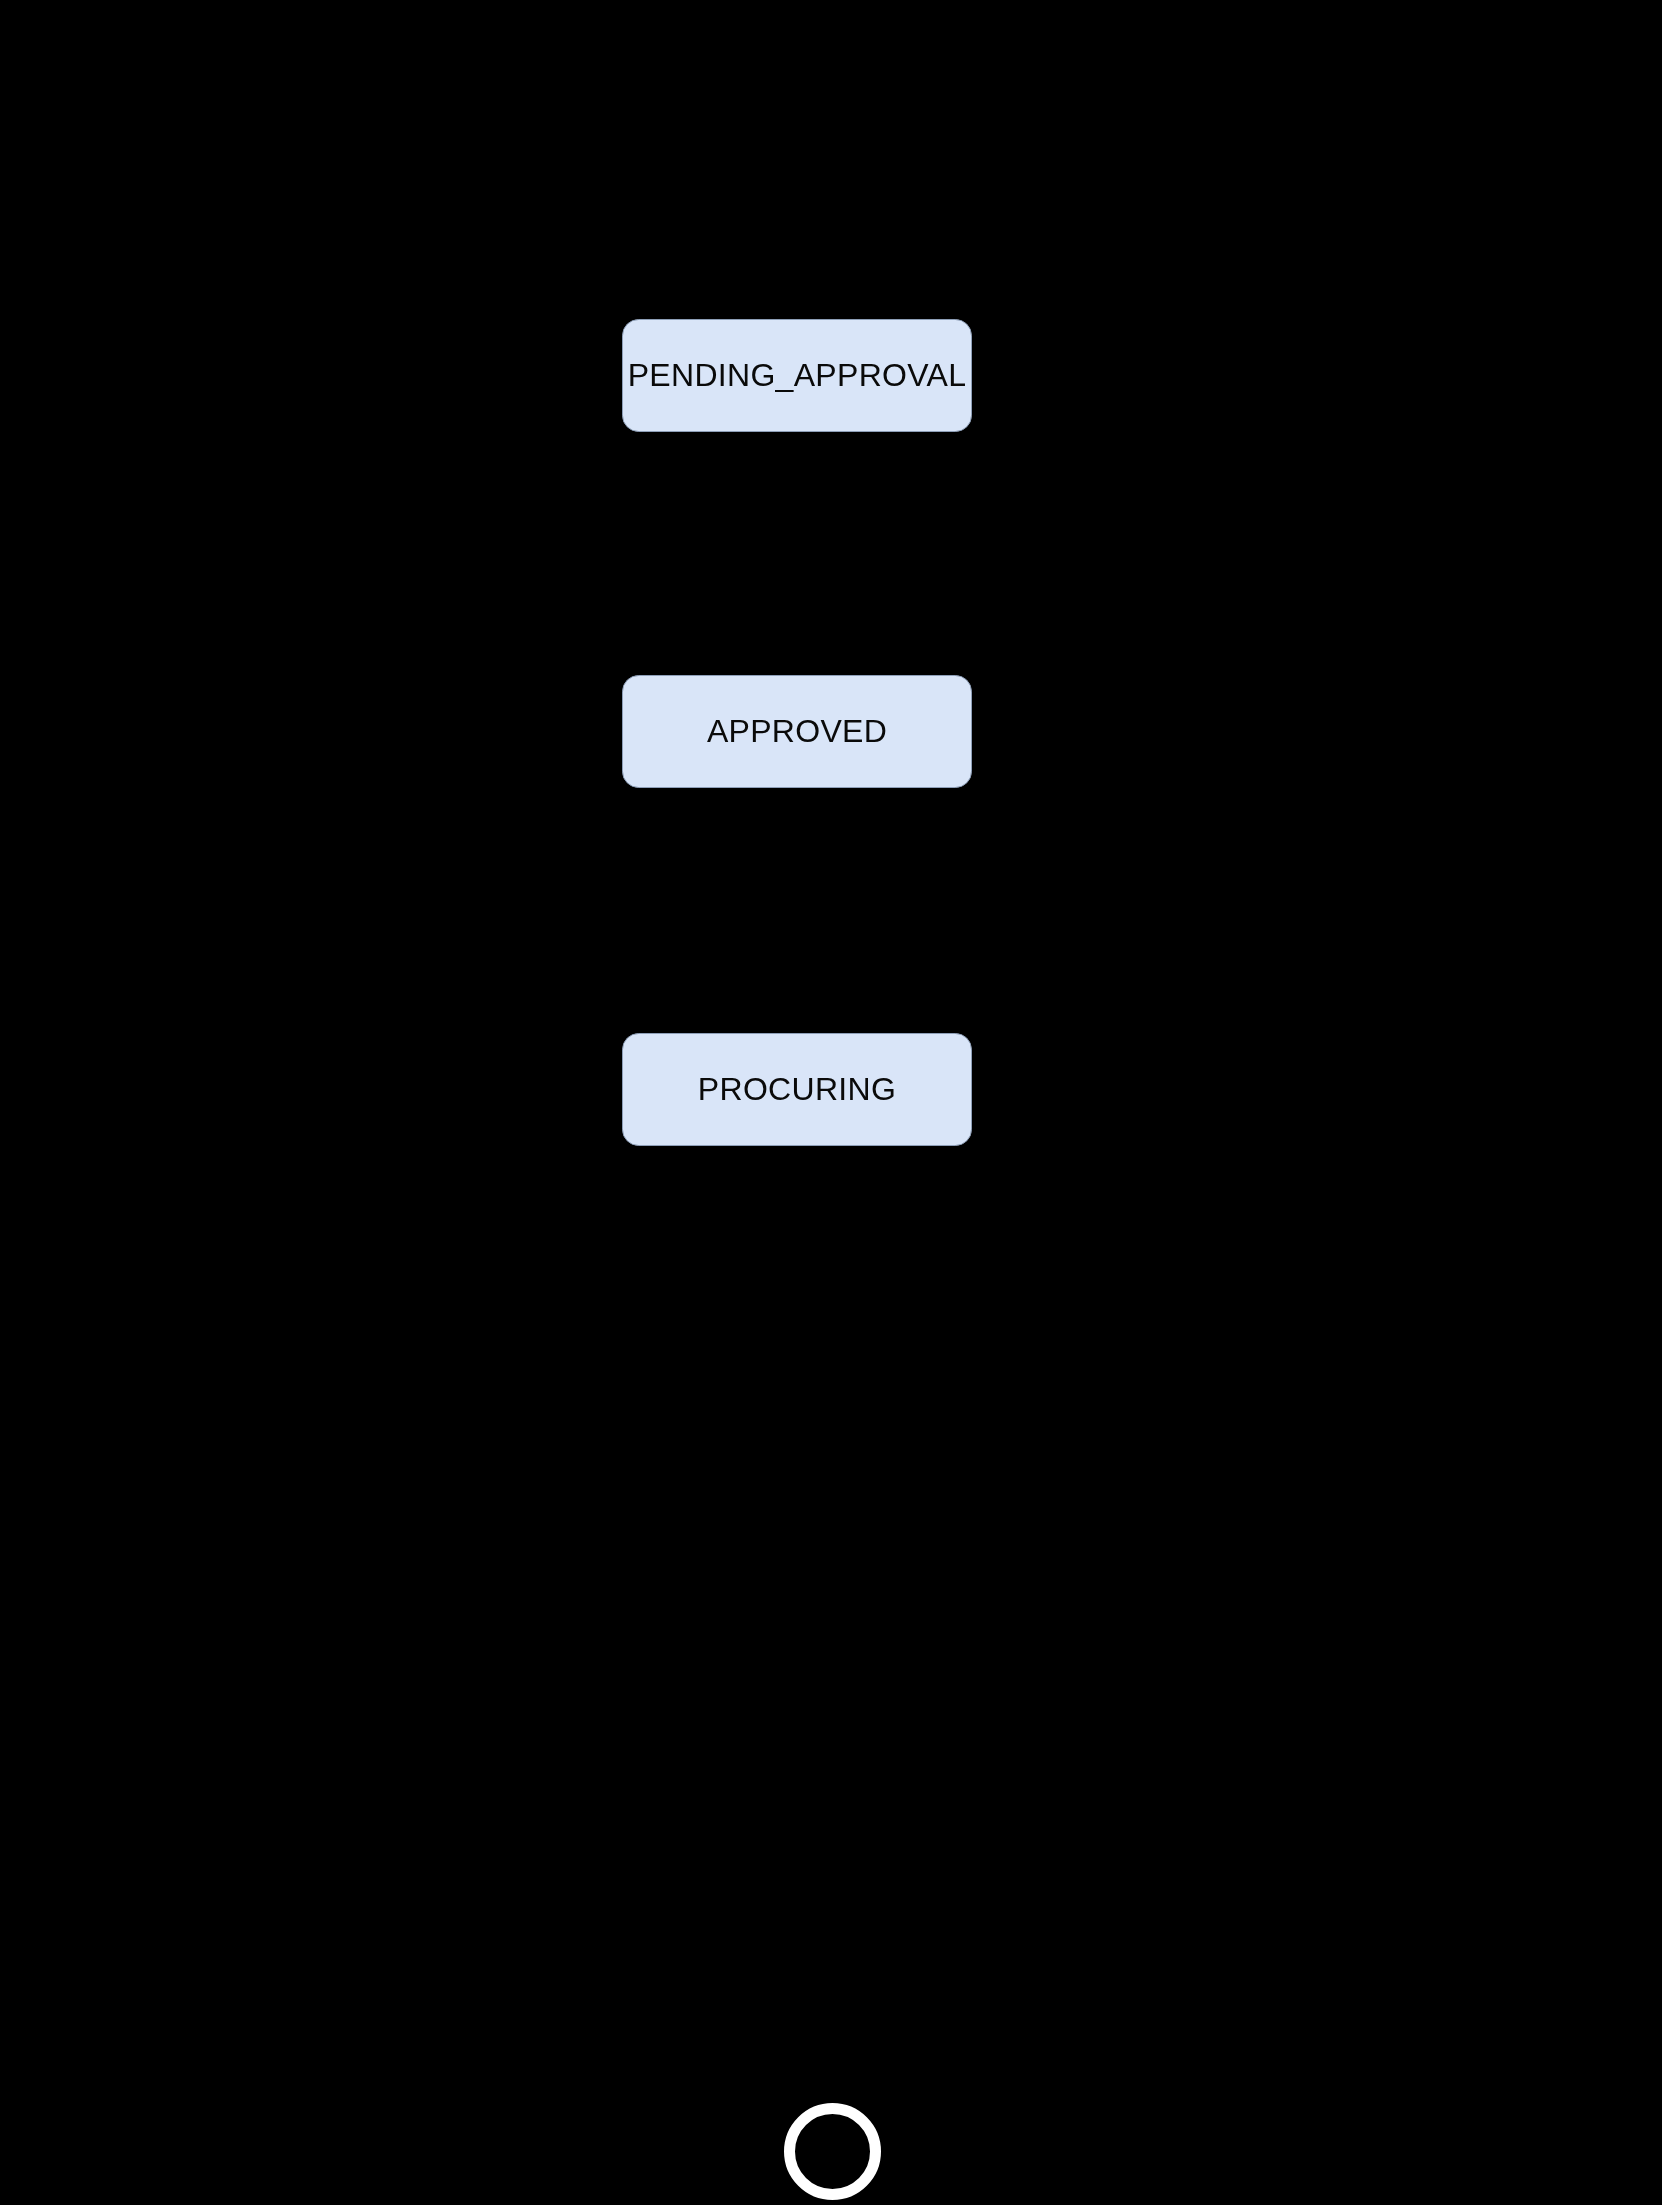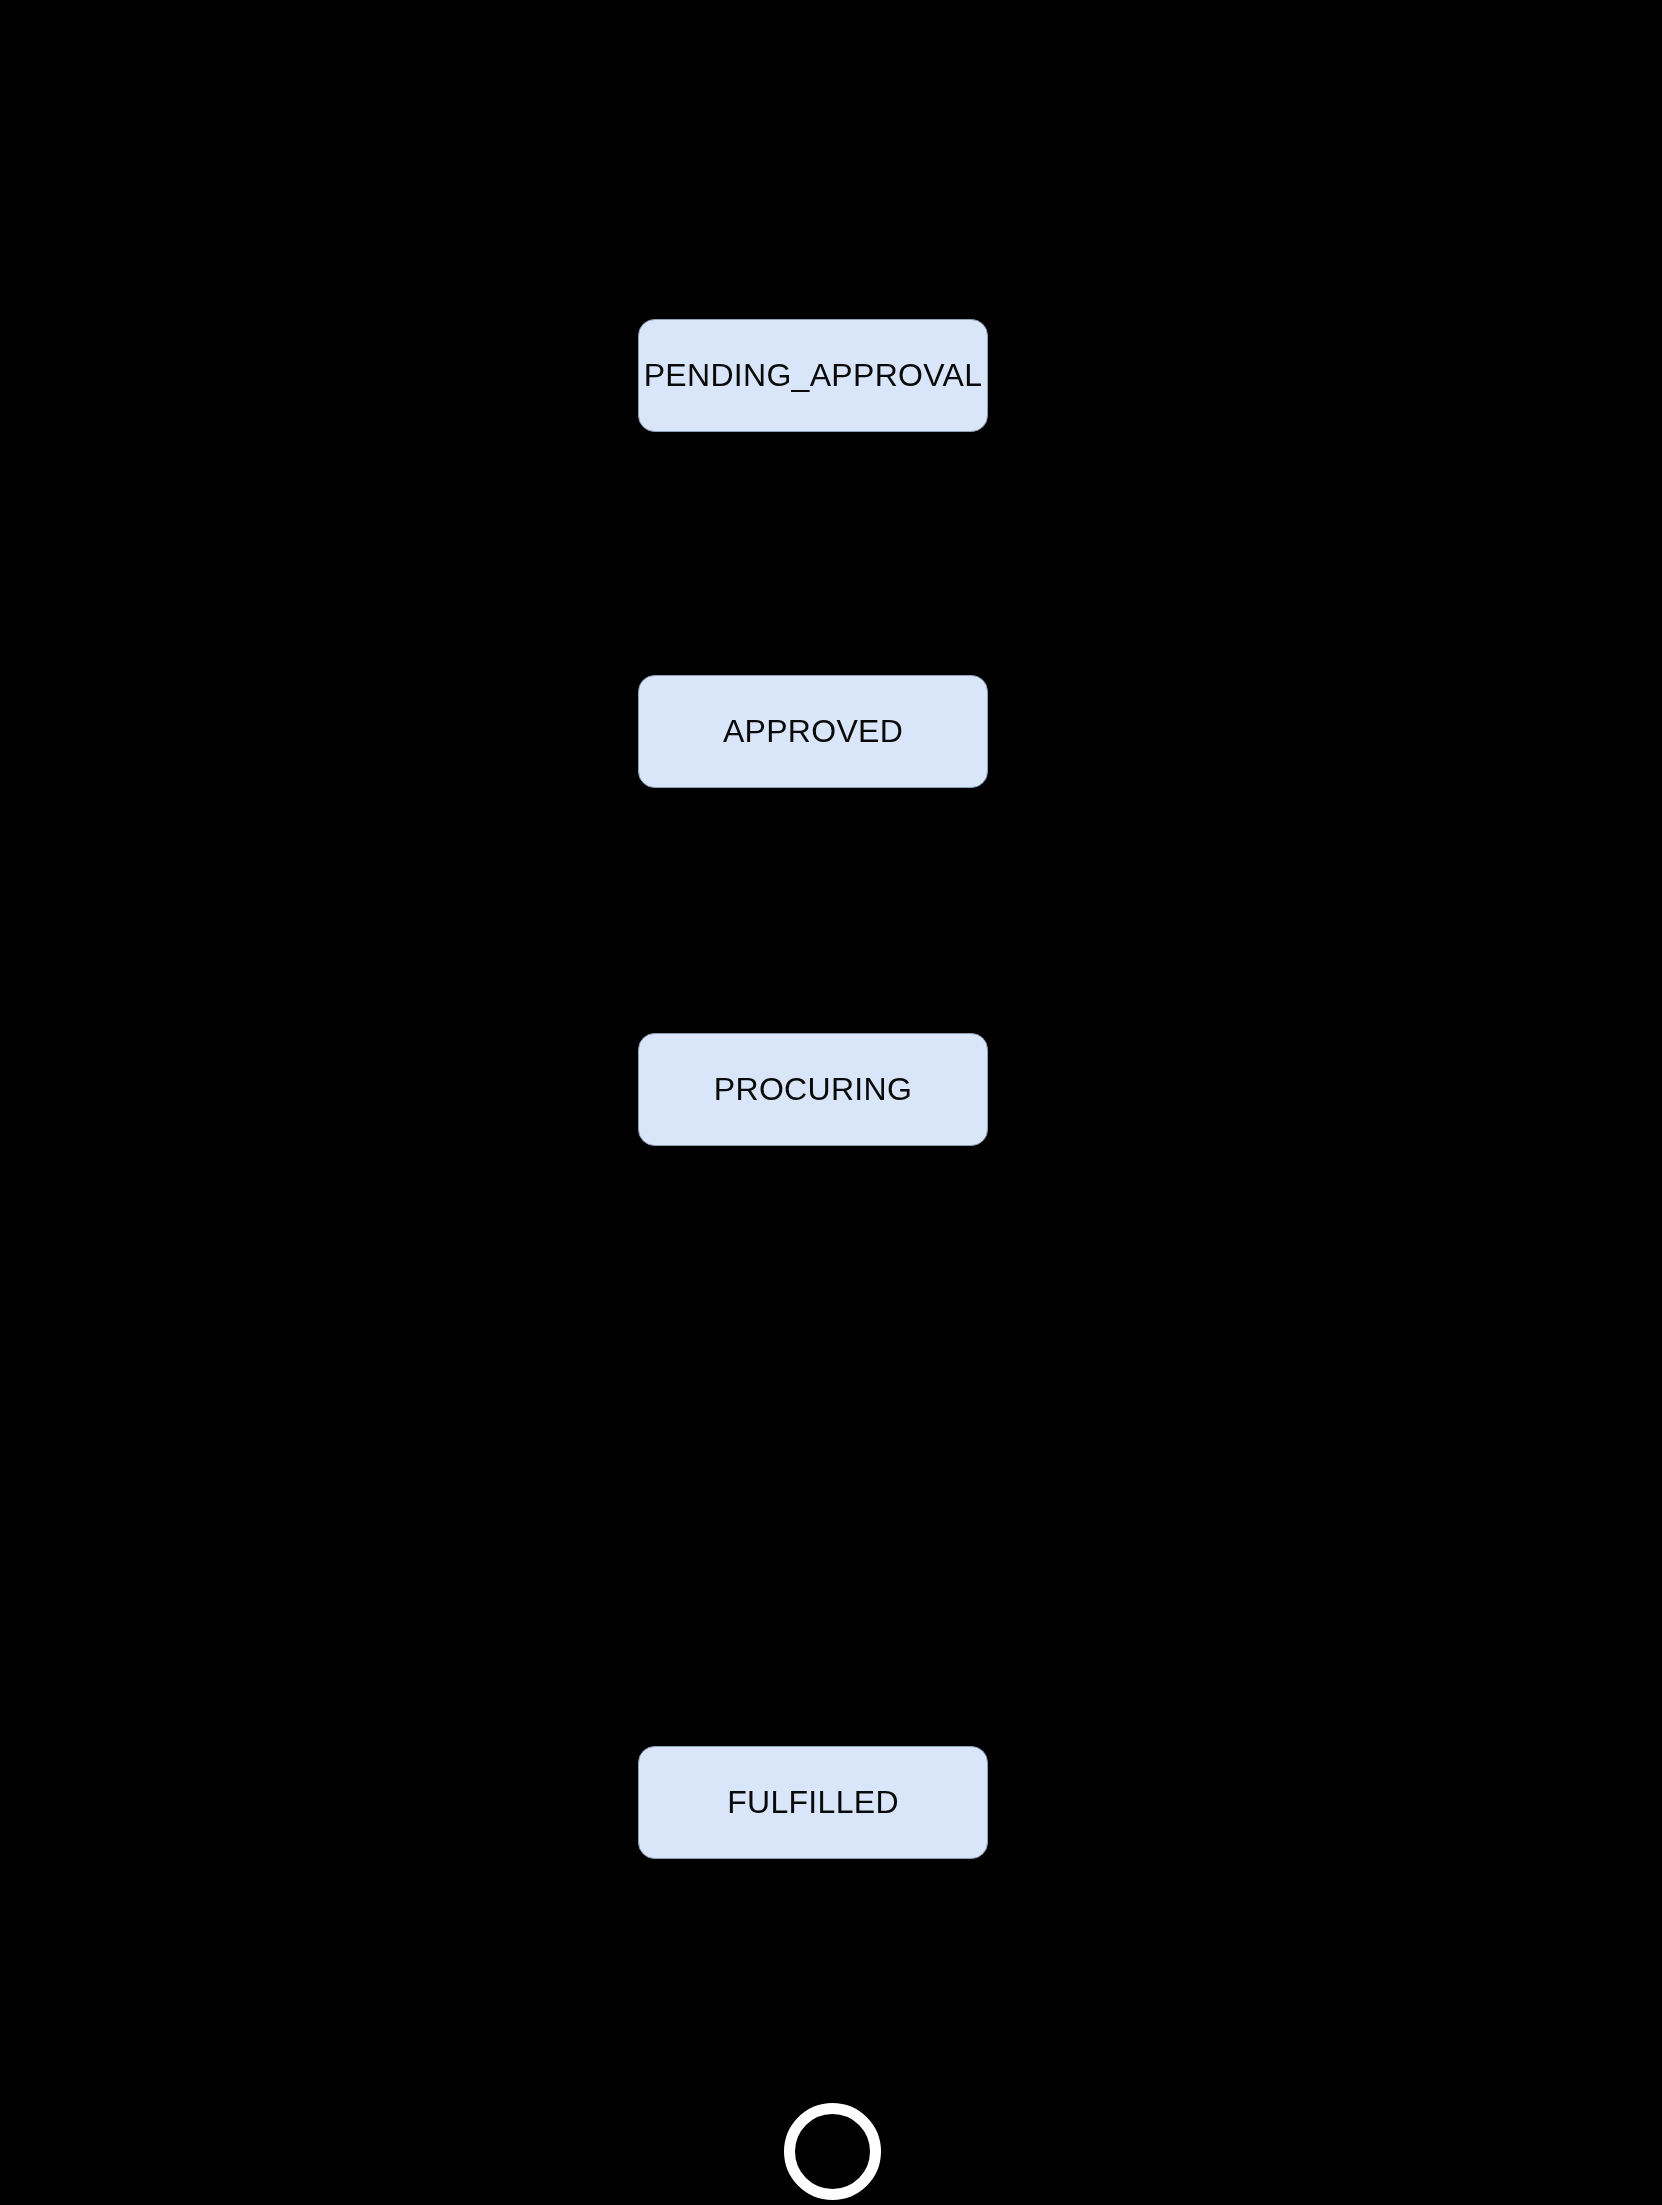--- a/index.html
+++ b/index.html
@@ -10,21 +10,21 @@
   .canvas {
     position: relative;
     width: 1662px;
     height: 2205px;
     background: var(--background, #000000);
     overflow: hidden;
     font-family: "Liberation Sans", "DejaVu Sans", sans-serif;
   }
   .state-node {
     position: absolute;
-    left: 638px;
+    left: 622px;
     width: 350px;
     height: 113px;
     box-sizing: border-box;
     background: var(--state-fill, #d9e5f8);
     border: 1.2px solid var(--state-border, #8e9fb8);
     border-radius: 16.6px;
     display: flex;
     align-items: center;
     justify-content: center;
   }
@@ -59,20 +59,17 @@
 
   <div class="state-node" style="top:1033px">
     <span class="state-label">PROCURING</span>
   </div>
 
   <div class="state-node" style="top:675px">
     <span class="state-label">APPROVED</span>
   </div>
 
 
-  <div class="state-node" style="top:1746px">
-    <span class="state-label">FULFILLED</span>
-  </div>
 
   <div class="final-state"></div>
 
 </div>
 
 
 </body></html>

